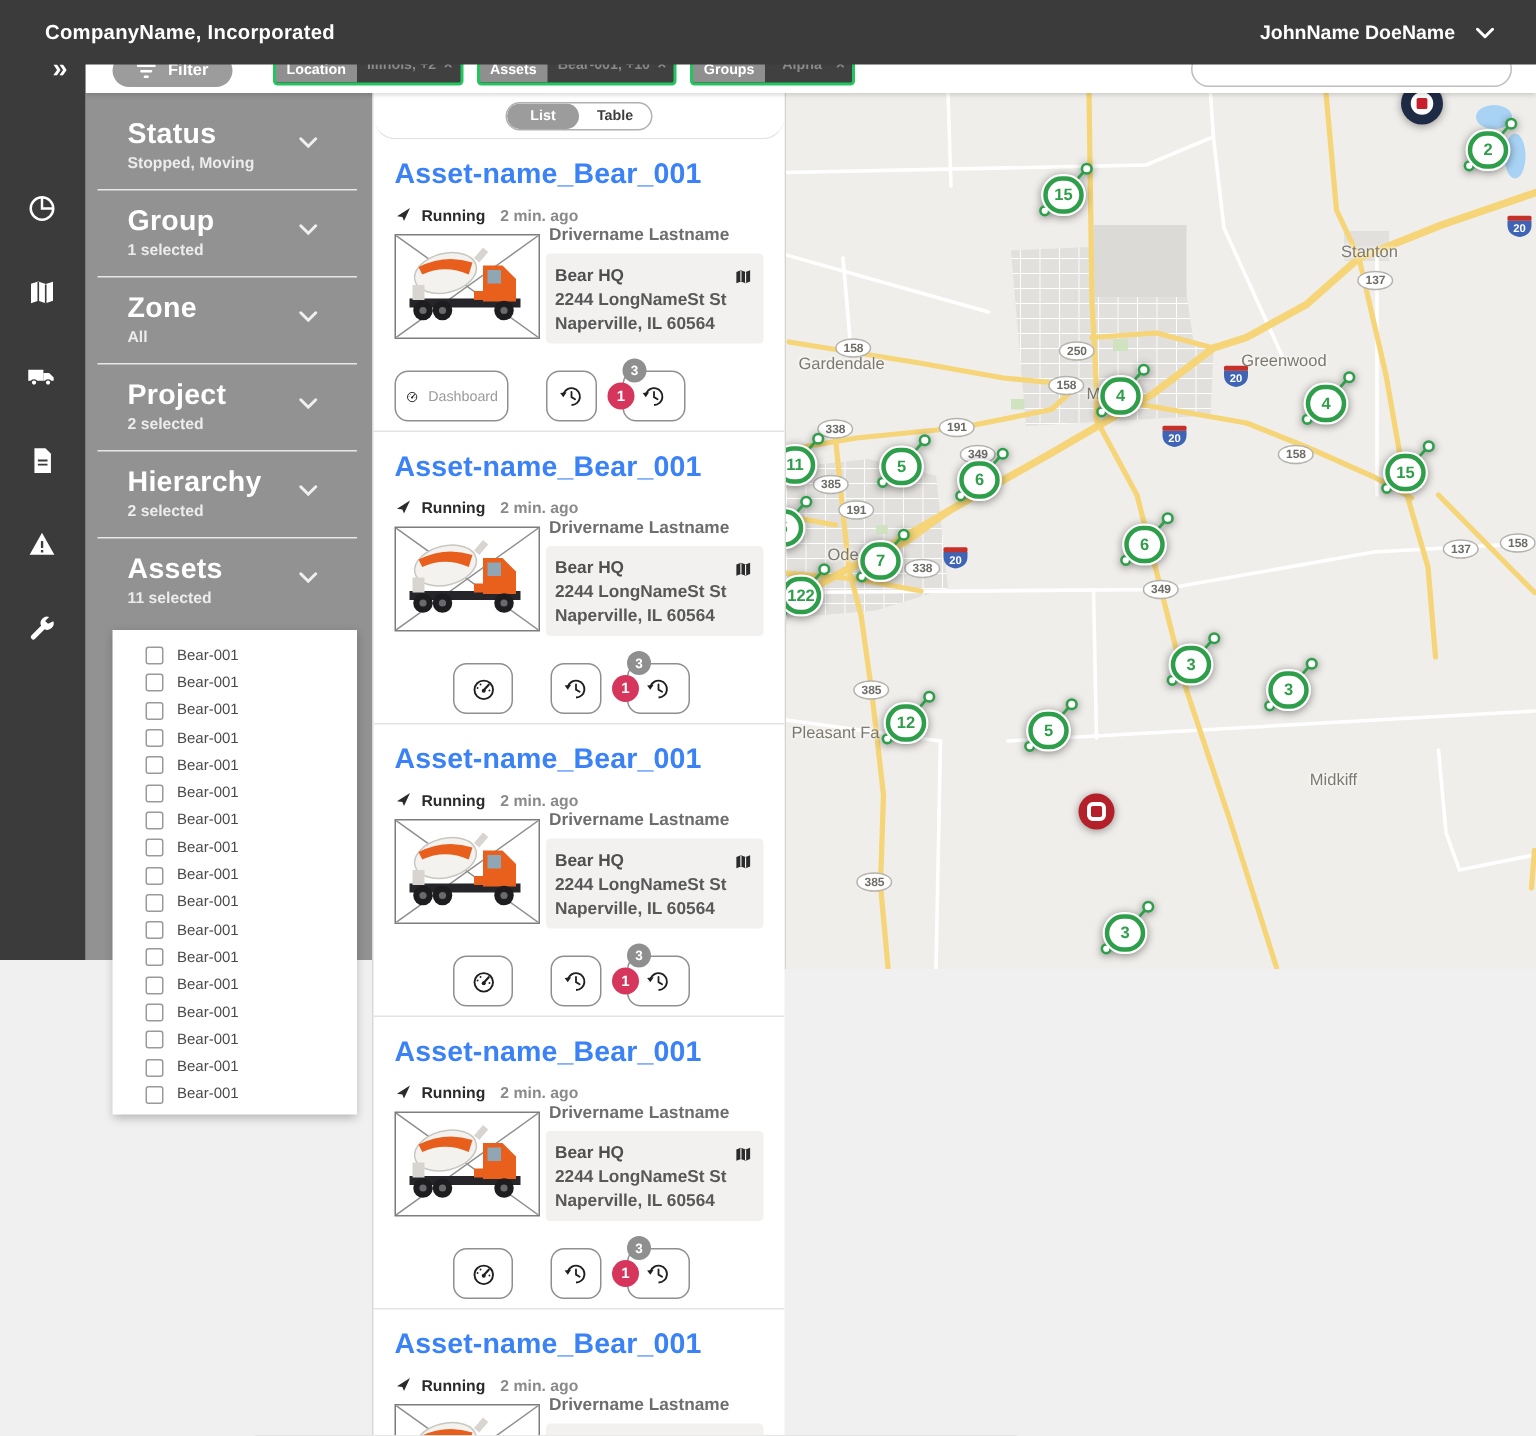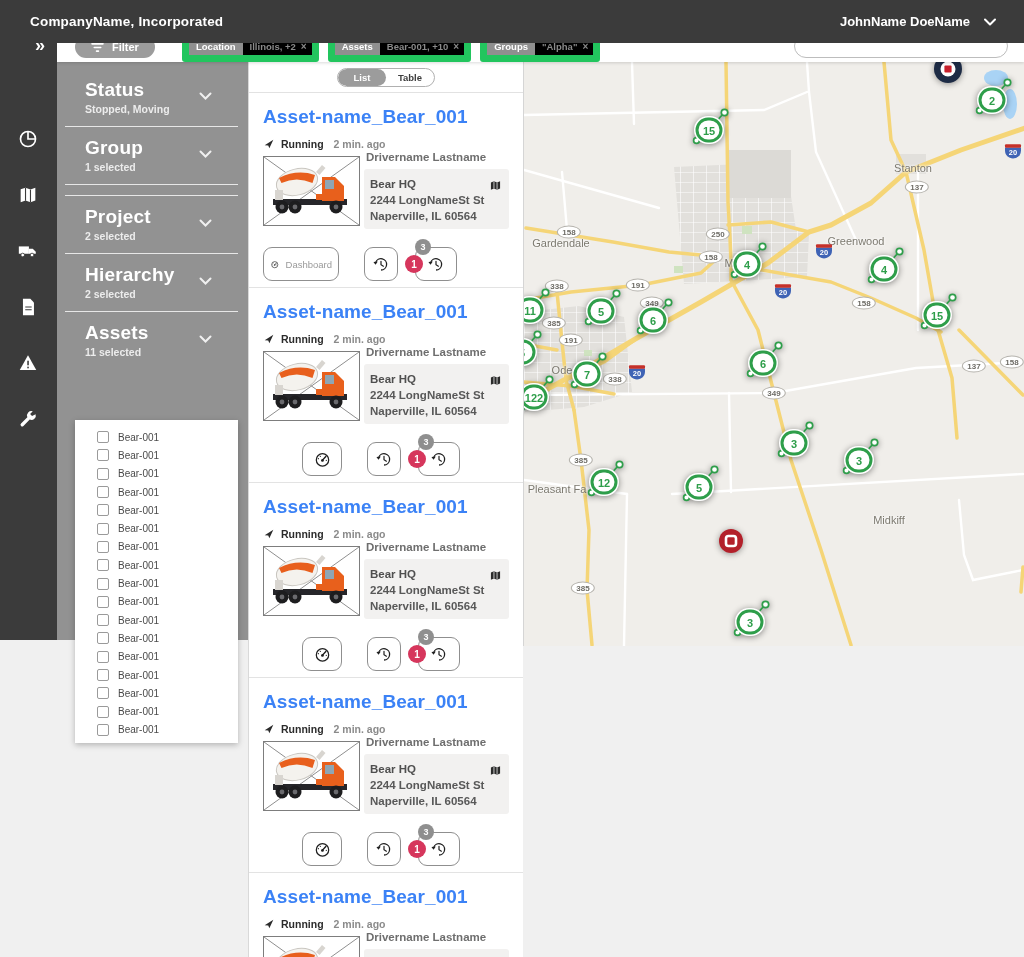--- a/index.html
+++ b/index.html
@@ -9,21 +9,21 @@
   
   .topbar{position:absolute;left:0;top:0;width:1024px;height:43px;background:#3b3b3b;color:#fff;z-index:50;display:flex;align-items:center;}
   .topbar .company{position:absolute;left:30px;font-size:13.5px;font-weight:700;letter-spacing:.2px;}
   .topbar .userchunk{position:absolute;right:28px;display:flex;align-items:center;gap:14px;cursor:pointer;}
   .topbar .username{font-size:13px;font-weight:700;}
 
   
   .filterbar{position:absolute;left:57px;top:31px;width:967px;height:31px;background:#fff;z-index:40;box-shadow:0 1px 3px rgba(0,0,0,.15);display:flex;align-items:center;}
   .filterbtn{position:absolute;left:18px;top:5px;height:22px;background:#9c9c9c;border:none;border-radius:12px;color:#fff;font-size:11px;font-weight:700;display:flex;align-items:center;gap:8px;padding:0 16px;font-family:inherit;cursor:pointer;}
   .chips{position:absolute;left:125px;top:0;height:31px;display:flex;align-items:center;gap:9px;}
-  .chip{display:flex;align-items:center;height:17px;border-radius:3px;overflow:hidden;border:7px solid #22c55e;background:#000000;font-size:9.5px;cursor:default;}
+  .chip{display:flex;align-items:flex-start;height:17px;border-radius:3px;overflow:hidden;border:2px solid #22c55e;background:#404040;font-size:9.5px;cursor:default;}
   .chip .cl{background:#8f8f8f;color:#fff;font-weight:700;padding:0 7px;height:100%;display:flex;align-items:center;}
   .chip .cv{color:#8a8a8a;font-weight:700;padding:0 4px 0 7px;white-space:nowrap;}
   .chip .cx{color:#8a8a8a;font-weight:700;padding:0 5px 0 1px;cursor:pointer;font-size:10px;}
   .searchbox{position:absolute;right:16px;top:3px;width:192px;height:22px;border:1.5px solid #bdbdbd;border-radius:13px;outline:none;font-family:inherit;font-size:11px;padding:0 10px;background:#fff;}
 
   
   .iconrail{position:absolute;left:0;top:31px;width:57px;height:609px;background:#3b3b3b;z-index:45;}
   .collapse{position:absolute;top:5px;left:35px;color:#fff;font-size:18px;font-weight:700;cursor:pointer;line-height:1;}
   .railicon{position:absolute;left:17px;width:22px;height:22px;cursor:pointer;}
 
@@ -34,21 +34,21 @@
   .fsec .fs{font-size:10.5px;font-weight:700;color:#ececec;margin-top:3px;line-height:13px;}
   .fsec .chev{position:absolute;right:36px;top:7px;}
   .fdiv{height:1px;background:rgba(255,255,255,.78);margin:10px 10px 10px 8px;}
   .assetbox{position:absolute;left:75px;top:420px;width:163px;height:323px;background:#fff;z-index:25;box-shadow:0 2px 6px rgba(0,0,0,.25);padding-top:8px;box-sizing:border-box;overflow:hidden;}
   .chkrow{height:18.3px;display:flex;align-items:center;padding-left:22px;gap:9px;cursor:pointer;}
   .cb{width:10px;height:10px;border:1.5px solid #9a9a9a;border-radius:2px;background:#fff;flex:0 0 auto;}
   .chkrow .lbl{font-size:10px;color:#4a4a4a;}
 
   
   .listcol{position:absolute;left:248px;top:62px;width:275px;height:895px;background:#fff;z-index:10;border-left:1px solid #d9d9d9;box-sizing:border-box;overflow:hidden;}
-  .togglebar{height:30px;position:relative;border-bottom:1px solid #e2e2e2;}
+  .togglebar{height:30px;position:relative;border-bottom:1px solid #e2e2e2;border-radius:15px;}
   .viewtoggle{position:absolute;left:50%;top:6px;transform:translateX(-50%);width:96px;height:17px;border:1px solid #b0b0b0;border-radius:999px;display:flex;background:#fff;overflow:hidden;cursor:pointer;}
   .seg{flex:1;display:flex;align-items:center;justify-content:center;font-size:9.5px;font-weight:700;}
   .seg.on{background:#9c9c9c;color:#fff;border-radius:999px;}
   .seg.off{color:#3d3d3d;}
 
   .card{position:relative;height:194px;border-bottom:1px solid #e3e3e3;}
   .card .title{position:absolute;left:14px;top:13px;font-size:19px;font-weight:700;color:#3b82f6;letter-spacing:.1px;}
   .statusrow{position:absolute;left:15px;top:42px;display:flex;align-items:center;gap:7px;}
   .statusrow .st{font-size:10.5px;font-weight:700;color:#2b2b2b;}
   .statusrow .tm{font-size:10.5px;font-weight:600;color:#8a8a8a;margin-left:3px;}
@@ -721,20 +721,29 @@
         <div class="fsec">
     <div class="ft">Group</div>
     <span class="chev">
       <svg width="13" height="8" viewBox="0 0 13 8">
               <polyline points="1.5,1.5 6.5,6.5 11.5,1.5" fill="none" stroke="#f0f0f0" stroke-width="2" stroke-linecap="round"></polyline>
             </svg>
     </span>
     <div class="fs">1 selected</div>
   </div>
         <div class="fdiv"></div>
+        <div class="fsec">
+    <div class="ft">Zone</div>
+    <span class="chev">
+      <svg width="13" height="8" viewBox="0 0 13 8">
+              <polyline points="1.5,1.5 6.5,6.5 11.5,1.5" fill="none" stroke="#f0f0f0" stroke-width="2" stroke-linecap="round"></polyline>
+            </svg>
+    </span>
+    <div class="fs">All</div>
+  </div>
         <div class="fdiv"></div>
         <div class="fsec">
     <div class="ft">Project</div>
     <span class="chev">
       <svg width="13" height="8" viewBox="0 0 13 8">
               <polyline points="1.5,1.5 6.5,6.5 11.5,1.5" fill="none" stroke="#f0f0f0" stroke-width="2" stroke-linecap="round"></polyline>
             </svg>
     </span>
     <div class="fs">2 selected</div>
   </div>

